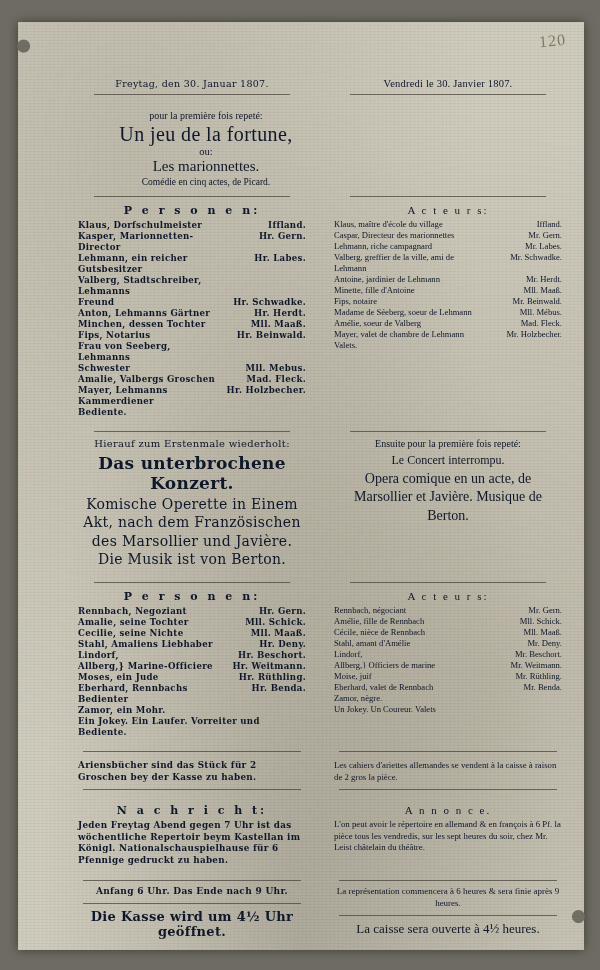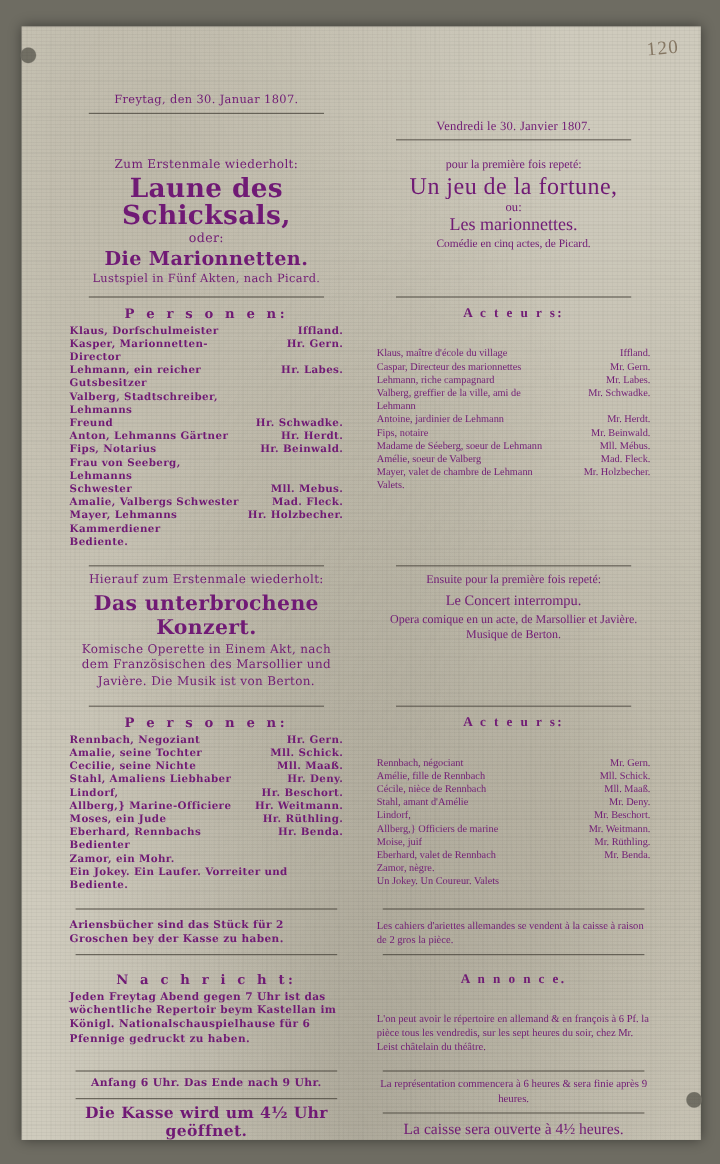--- a/index.html
+++ b/index.html
@@ -25,22 +25,22 @@
     position:absolute;inset:0;
     background:
       repeating-linear-gradient(0deg, rgba(0,0,0,.030) 0 1px, rgba(255,255,255,.02) 1px 3px),
       repeating-linear-gradient(90deg, rgba(0,0,0,.022) 0 1px, rgba(255,255,255,.015) 1px 4px),
       radial-gradient(ellipse at 20% 15%, rgba(120,110,85,.16), transparent 55%),
       radial-gradient(ellipse at 85% 70%, rgba(120,110,85,.18), transparent 60%),
       radial-gradient(ellipse at 50% 100%, rgba(90,85,70,.22), transparent 65%);
     pointer-events:none;mix-blend-mode:multiply;
   }
   #page{
-    position:absolute;left:40px;top:56px;width:484px;height:830px;
-    color:#701a75;
+    position:absolute;left:60px;top:56px;width:484px;height:830px;
+    color:#0f172a;
   }
   .archnum{
     position:absolute;right:18px;top:10px;
     font-family:"Liberation Serif", serif;
     font-size:16px;color:#7a6a55;
     transform:rotate(-5deg);letter-spacing:1px;
     opacity:.85;
   }
   .cols{display:flex;width:100%;}
   .col{width:50%;box-sizing:border-box;}
@@ -52,51 +52,51 @@
   }
   .ctr{text-align:center;}
   .hr{
     height:1px;background:#4a463c;margin:5px auto 5px auto;width:86%;
     opacity:.75;
   }
   .hr.full{width:96%;}
   .date{
     font-size:10.5px;letter-spacing:.2px;margin-bottom:2px;
   }
-  .fr{font-family:"Liberation Serif", serif;margin-top:22px;}
+  .fr{font-family:"Liberation Serif", serif;}
   .gothic{
     font-family:"DejaVu Serif", serif;
     font-weight:bold;
     letter-spacing:.3px;
   }
   .g-small{font-size:9.5px;font-weight:normal;}
   .lead{font-size:10px;margin:6px 0 2px 0;}
   .title1{
     font-size:22px;line-height:1.05;margin:3px 0 1px 0;
   }
   .title1.fr{font-size:20px;font-weight:normal;letter-spacing:.4px;}
   .oder{font-size:10.5px;margin:1px 0;}
   .title2{font-size:16px;margin:1px 0 2px 0;}
   .title2.fr{font-size:15px;font-weight:normal;}
   .sub{font-size:9.5px;margin-top:1px;}
   .sectlabel{
     font-size:11px;letter-spacing:3px;margin:7px 0 3px 0;
   }
-  .sectlabel.fr{letter-spacing:2px;font-weight:bold;font-size:11px;}
+  .sectlabel.fr{letter-spacing:2px;font-weight:normal;font-size:11px;}
   table.cast{
     width:100%;border-collapse:collapse;font-size:8.6px;line-height:1.28;
   }
   table.cast td{vertical-align:top;padding:0 0 0 0;}
   td.role{width:62%;padding-right:4px;}
   td.actor{width:38%;text-align:right;}
   .blocktitle{
     font-size:17px;margin:4px 0 2px 0;
   }
   .blocktitle.fr{font-size:12px;font-weight:normal;}
-  .desc{font-size:10px;line-height:1.32;margin-top:1px;text-align:center;}
+  .desc{font-size:14px;line-height:1.32;margin-top:1px;text-align:center;}
   .note{font-size:8.8px;line-height:1.35;text-align:left;}
   .noteblock{margin-top:8px;}
   .bigline{font-size:13px;margin-top:4px;}
   .bigline.fr{font-size:13px;font-weight:normal;}
   .fin{font-size:9px;line-height:1.3;}
   .pad2{margin-top:2px;}
   .pad4{margin-top:4px;}
   .pad8{margin-top:8px;}
 </style>
 </head>
@@ -114,27 +114,20 @@
         <div class="date gothic g-small">Freytag, den 30. Januar 1807.</div>
         <div class="hr"></div>
       </div>
       <div class="col right ctr">
         <div class="date fr">Vendredi le 30. Janvier 1807.</div>
         <div class="hr"></div>
       </div>
     </div>
 
     <div class="cols pad4">
-      <div class="col left ctr">
-        <div class="lead gothic g-small">Zum Erstenmale wiederholt:</div>
-        <div class="title1 gothic">Laune des Schicksals,</div>
-        <div class="oder gothic g-small">oder:</div>
-        <div class="title2 gothic">Die Marionnetten.</div>
-        <div class="sub gothic g-small">Lustspiel in Fünf Akten, nach Picard.</div>
-      </div>
       <div class="col right ctr">
         <div class="lead fr">pour la première fois repeté:</div>
         <div class="title1 fr">Un jeu de la fortune,</div>
         <div class="oder fr">ou:</div>
         <div class="title2 fr">Les marionnettes.</div>
         <div class="sub fr">Comédie en cinq actes, de Picard.</div>
       </div>
     </div>
 
     <div class="cols pad4">
@@ -161,33 +154,37 @@
               </tr>
             <tr>
                 <td class="role">Freund</td>
                 <td class="actor">Hr. Schwadke.</td>
               </tr>
             <tr>
                 <td class="role">Anton, Lehmanns Gärtner</td>
                 <td class="actor">Hr. Herdt.</td>
               </tr>
             <tr>
+                <td class="role">Minchen, dessen Tochter</td>
+                <td class="actor">Mll. Maaß.</td>
+              </tr>
+            <tr>
                 <td class="role">Fips, Notarius</td>
                 <td class="actor">Hr. Beinwald.</td>
               </tr>
             <tr>
                 <td class="role">Frau von Seeberg, Lehmanns</td>
                 <td class="actor"></td>
               </tr>
             <tr>
                 <td class="role">Schwester</td>
                 <td class="actor">Mll. Mebus.</td>
               </tr>
             <tr>
-                <td class="role">Amalie, Valbergs Schwester</td>
+                <td class="role">Amalie, Valbergs Groschen</td>
                 <td class="actor">Mad. Fleck.</td>
               </tr>
             <tr>
                 <td class="role">Mayer, Lehmanns Kammerdiener</td>
                 <td class="actor">Hr. Holzbecher.</td>
               </tr>
             <tr>
                 <td class="role">Bediente.</td>
                 <td class="actor"></td>
               </tr>
@@ -211,20 +208,24 @@
                 <td class="role">Lehmann, riche campagnard</td>
                 <td class="actor">Mr. Labes.</td>
               </tr>
             <tr>
                 <td class="role">Valberg, greffier de la ville, ami de Lehmann</td>
                 <td class="actor">Mr. Schwadke.</td>
               </tr>
             <tr>
                 <td class="role">Antoine, jardinier de Lehmann</td>
                 <td class="actor">Mr. Herdt.</td>
+              </tr>
+            <tr>
+                <td class="role">Minette, fille d'Antoine</td>
+                <td class="actor">Mll. Maaß.</td>
               </tr>
             <tr>
                 <td class="role">Fips, notaire</td>
                 <td class="actor">Mr. Beinwald.</td>
               </tr>
             <tr>
                 <td class="role">Madame de Séeberg, soeur de Lehmann</td>
                 <td class="actor">Mll. Mébus.</td>
               </tr>
             <tr>

